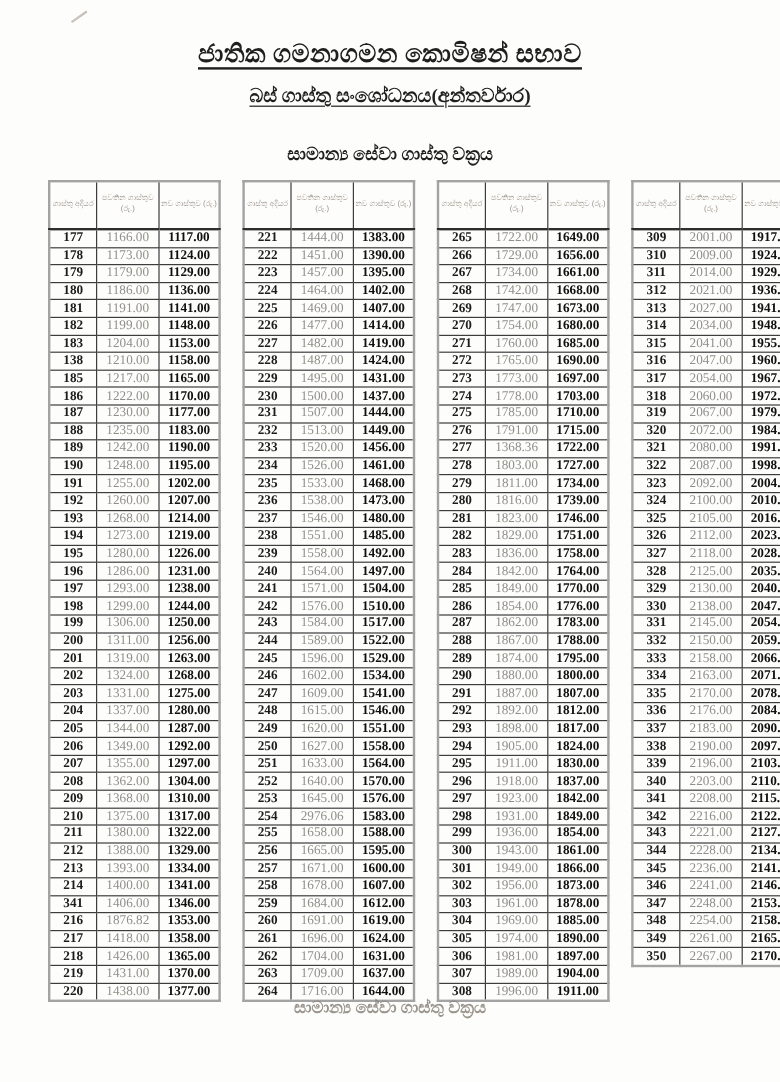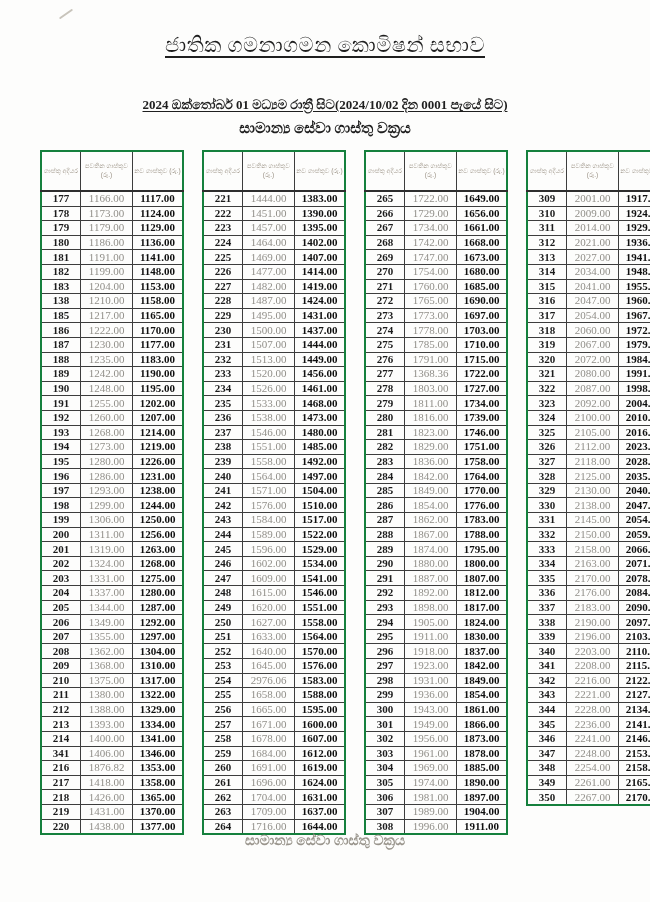--- a/index.html
+++ b/index.html
@@ -7,39 +7,39 @@
     position:relative; width:650px; height:902px; margin:0 auto;
     background:#fdfdfc; overflow:hidden;
     font-family:"Liberation Serif", serif; color:#1f1f1f;
   }
   .scan-artifact {
     position:absolute; top:13px; left:58px; width:16px; height:2px;
     background:#c8c4bb; transform:rotate(-35deg); border-radius:2px;
   }
   .title-line { position:absolute; left:0; width:650px; text-align:center; }
   .doc-title {
-    top:33px; font-size:21px; font-weight:normal;
+    top:33px; font-size:21px; font-weight:bold;
     text-decoration:underline; text-underline-offset:4px; letter-spacing:.5px;
   }
   .doc-subtitle {
     top:71px; font-size:16px; font-weight:bold;
     text-decoration:underline; text-underline-offset:3px;
   }
   .doc-effective {
     top:97px; font-size:13px; font-weight:bold;
     text-decoration:underline; text-underline-offset:2px;
   }
   .doc-caption { top:120px; font-size:15px; font-weight:bold; }
   .tables-row {
     position:absolute; top:150px; left:40px;
     display:flex; gap:18px; align-items:flex-start;
   }
   table.fare-table {
     border-collapse:collapse; background:#fdfdfc;
-    border:2px solid #15803d; table-layout:fixed; width:132px;
+    border:2px solid #a3a3a3; table-layout:fixed; width:132px;
   }
   .fare-table th, .fare-table td { border:1px solid #3d3d3d; overflow:hidden; }
   .fare-table th {
     height:36px; font-weight:normal; font-size:6.5px; line-height:1.35;
     color:#9b9285; padding:1px; text-align:center; vertical-align:middle;
     border-bottom:2px solid #2e2e2e;
     font-family:"Liberation Sans", sans-serif;
   }
   .fare-table th.c-stage { width:36px; }
   .fare-table th.c-old  { width:49px; }
@@ -58,22 +58,22 @@
 </style>
 </head>
 <body>
 
 <div class="page">
 
   <div class="scan-artifact"></div>
 
   <div class="title-line doc-title">ජාතික ගමනාගමන කොමිෂන් සභාව</div>
 
-
-  <div class="title-line doc-effective">2024 ඔක්තෝබර් 01 මධ්‍යම රාත්‍රී සිට(2024/10/02 දින 0001 පැයේ සිට)</div>
+  <div class="title-line doc-subtitle">බස් ගාස්තු සංශෝධනය(අන්තර්වාර)</div>
+
 
   <div class="title-line doc-caption">සාමාන්‍ය සේවා ගාස්තු වක්‍රය</div>
 
   <div class="tables-row">
 
     <table class="fare-table">
       <thead>
         <tr>
           <th class="c-stage">ගාස්තු අදියර</th>
           <th class="c-old">පවතින ගාස්තුව (රු.)</th>

